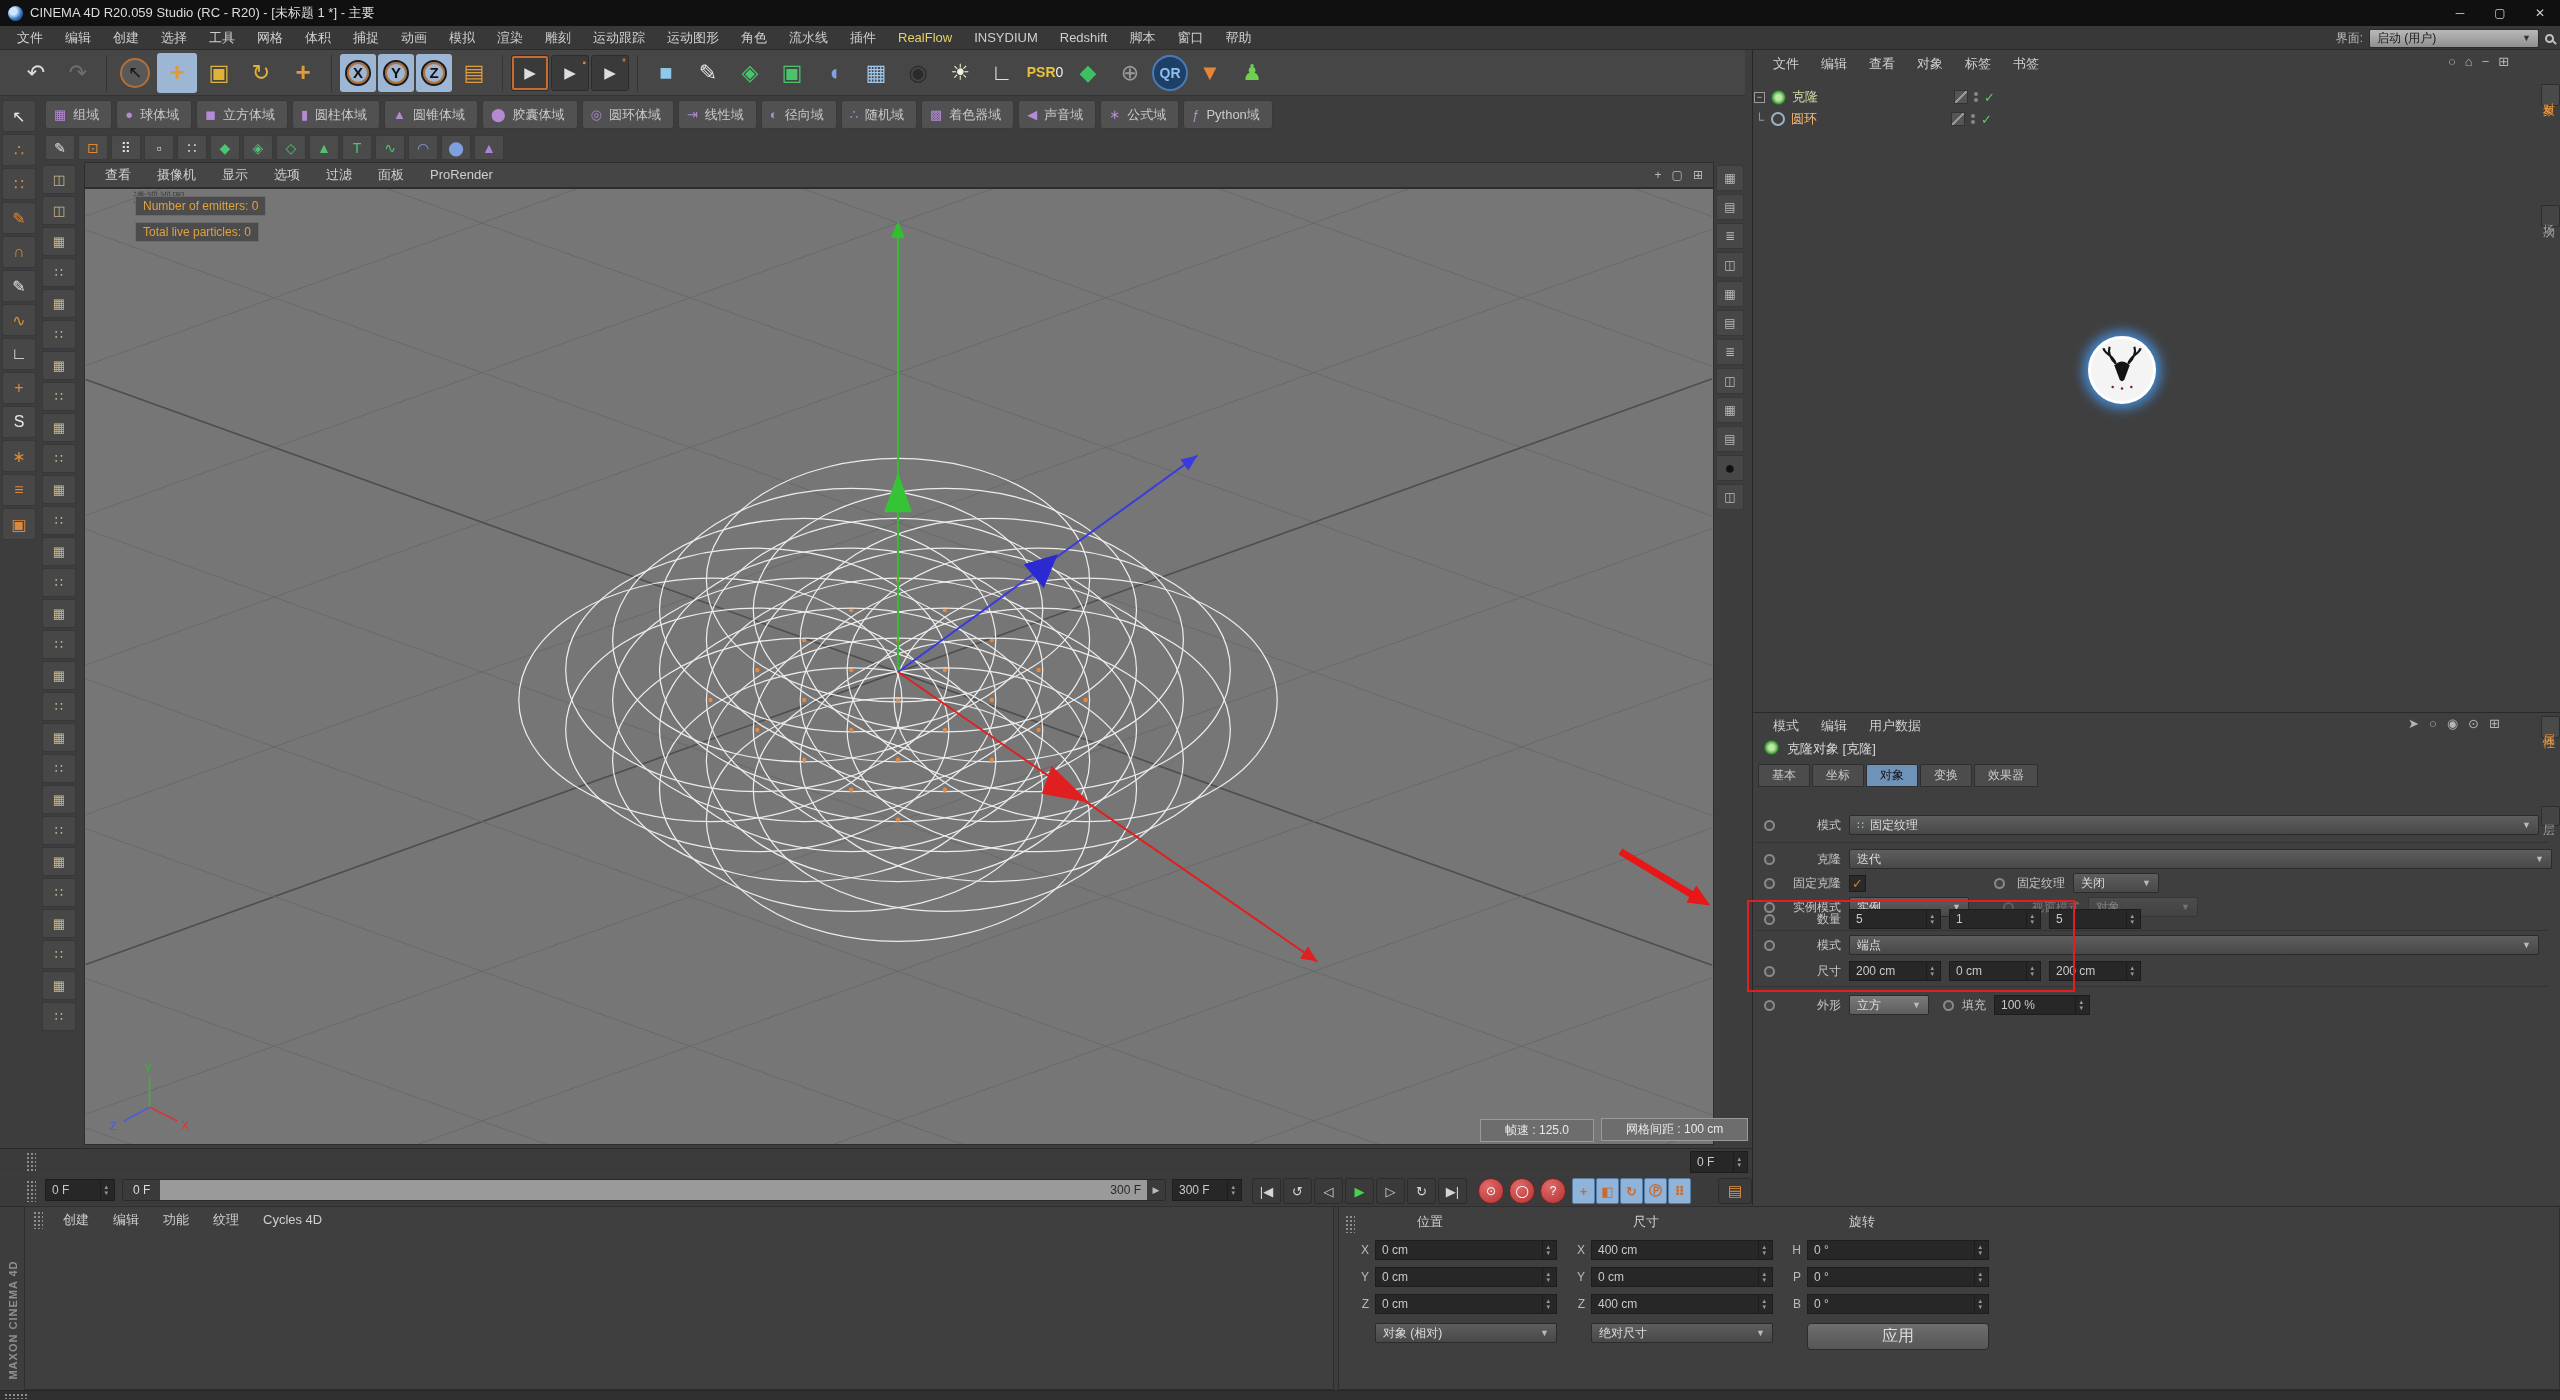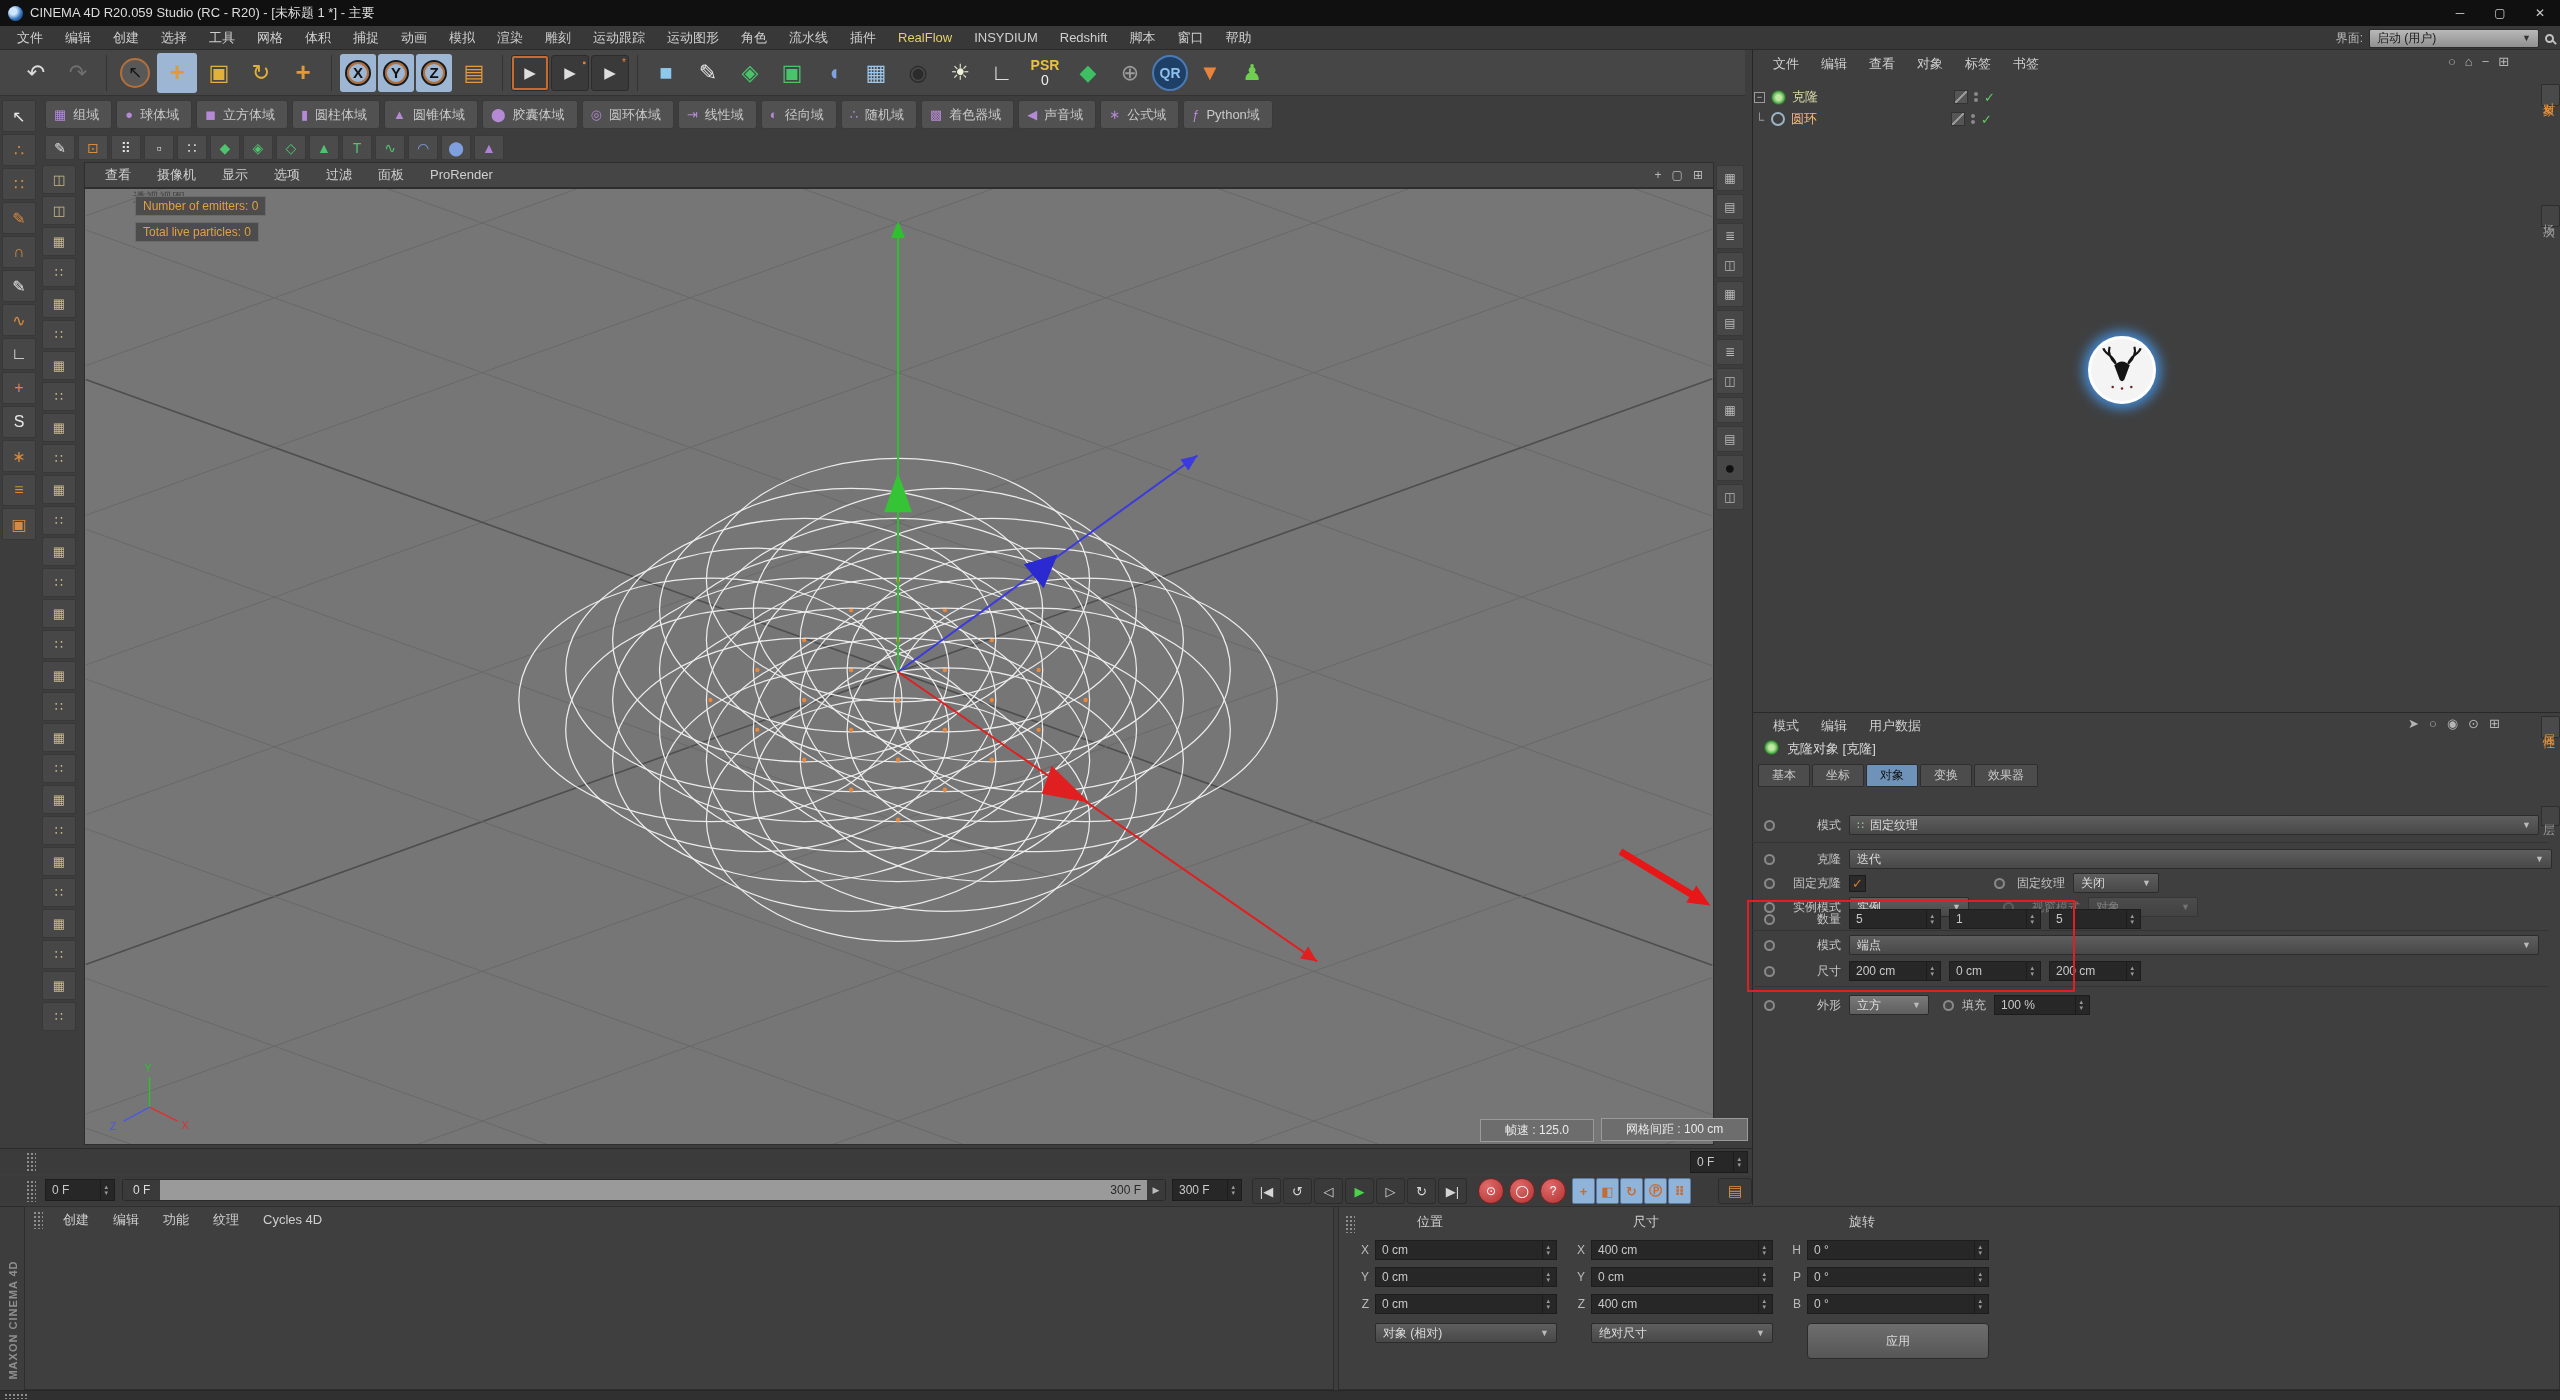--- a/index.html
+++ b/index.html
@@ -26,21 +26,21 @@
   #toolbar1{left:0;top:50px;width:1745px;height:46px;background:#464646;border-bottom:1px solid #333;display:flex;align-items:center;gap:2px;padding-left:16px}
   .tb{width:40px;height:40px;border-radius:3px;display:flex;align-items:center;justify-content:center;font-size:22px;position:relative}
   .tb.active{background:#9cb6d4}
   .tb .ring{width:30px;height:30px;border:2px solid #b5703a;border-radius:50%;background:#585858;display:flex;align-items:center;justify-content:center;font-size:17px}
   .tb.clap{background:#3a3a3a;border:1px solid #2c2c2c;width:38px;height:36px;font-size:15px}
   .tb.clap.frame{outline:2px solid #c96a2e;outline-offset:-3px}
   .tb .badge{position:absolute;right:2px;top:1px;font-size:10px;color:#e8833a}
   .tbsep{width:1px;height:36px;background:#333;margin:0 6px}
   .axisb{width:36px;height:38px;background:#9cb6d4;border-radius:3px;display:flex;align-items:center;justify-content:center}
   .axisb i{width:26px;height:26px;border:2.5px solid #1a1a1a;box-shadow:0 0 0 2px #b5703a inset;border-radius:50%;color:#111;font-style:normal;font-weight:bold;font-size:15px;display:flex;align-items:center;justify-content:center;background:#9cb6d4}
-  .psr{width:42px;height:40px;display:flex;flex-direction:column;align-items:center;justify-content:center;line-height:15px}
+  .psr{width:42px;height:40px;display:flex;flex-direction:row;align-items:center;justify-content:center;line-height:15px}
   .psr b{color:#e8c23a;font-size:14px}.psr span{color:#eee;font-size:14px}
   .qrb{width:36px;height:36px;border-radius:50%;background:#1e3f66;border:2px solid #4a7ab5;color:#8ec0ee;font-weight:bold;font-size:14px;display:flex;align-items:center;justify-content:center}
   #toolbar2{left:45px;top:96px;width:1700px;height:37px;display:flex;align-items:center;gap:4px}
   .fieldbtn{height:29px;padding:0 12px 0 8px;background:#515151;border:1px solid #3a3a3a;border-radius:3px;display:flex;gap:7px;align-items:center;font-size:13px;color:#c9c9c9}
   .fieldbtn .fg{font-size:13px}
   #toolbar3{left:45px;top:133px;width:1700px;height:29px;display:flex;align-items:center;gap:3px}
   .mtool{width:30px;height:25px;background:#4b4b4b;border:1px solid #3a3a3a;border-radius:2px;display:flex;align-items:center;justify-content:center;font-size:14px}
   
   .lp1{left:2px;top:100px;width:38px;display:flex;flex-direction:column;gap:2px}
   .lp1 .t,.lp2 .t,.rs .t{width:34px;height:32px;background:#474747;border:1px solid #383838;border-radius:2px;display:flex;align-items:center;justify-content:center;font-size:16px}
@@ -112,21 +112,21 @@
   #matpanel{left:24px;top:1206px;width:1310px;height:184px;background:#3f3f3f;border:1px solid #2e2e2e}
   #matmenu{display:flex;align-items:center;height:26px;font-size:13px;padding-left:26px}
   #matmenu .mb-item{padding:0 12px}
   #coordpanel{left:1338px;top:1206px;width:1222px;height:184px;background:#3f3f3f;border:1px solid #2e2e2e}
   .ccol{position:absolute;top:6px;width:200px}
   .cchead{font-size:13px;color:#cfcfcf;margin-left:60px;height:20px}
   .ccrow{display:flex;align-items:center;gap:6px;margin-top:7px}
   .ccax{width:12px;font-size:12px;color:#bbb;text-align:right}
   .ccrow .fld{flex:1}
   .ccfoot{margin-top:9px;margin-left:18px}
-  .applybtn{height:36px;background:linear-gradient(#6e6e6e,#565656);border:1px solid #2b2b2b;border-radius:4px;color:#ddd;font-size:12px;display:flex;align-items:center;justify-content:center;width:182px}
+  .applybtn{height:27px;background:linear-gradient(#6e6e6e,#565656);border:1px solid #2b2b2b;border-radius:4px;color:#ddd;font-size:16px;display:flex;align-items:center;justify-content:center;width:182px}
   
   .handle{background-image:radial-gradient(#8f8f8f 26%,transparent 27%);background-size:4px 4px;width:10px}
   #branding{left:2px;top:1250px;width:22px;height:140px;display:flex;align-items:center;justify-content:center}
   #branding span{transform:rotate(-90deg);transform-origin:center;white-space:nowrap;font-size:11px;font-weight:bold;color:#8f8f8f;letter-spacing:1px}
   #statusbar{left:0;top:1390px;width:2560px;height:10px;background:#303030;border-top:1px solid #262626}
   
   #red-box{left:1747px;top:900px;width:328px;height:92px;border:2px solid #e02020}
 </style>
 </head>
 <body>

